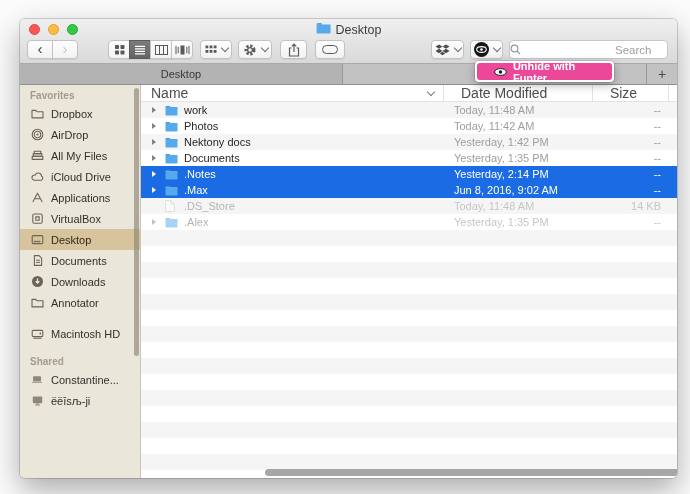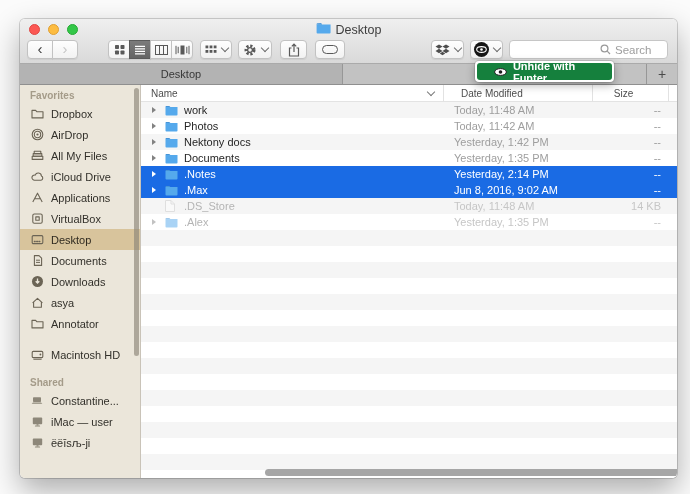--- a/index.html
+++ b/index.html
@@ -25,21 +25,21 @@
   .seg .tbtn:first-child{border-radius:4px 0 0 4px;margin-left:0;}
   .seg .tbtn:last-child{border-radius:0 4px 4px 0;}
   .seg .tbtn.active{background:linear-gradient(#7b7b7b,#646464);border-color:#5a5a5a;}
   .navtxt{font-size:15px;line-height:15px;color:#3a3a3a;margin-top:-2px;}
   .navtxt.dis{color:#c6c6c6;}
   .chev{width:5px;height:5px;border-right:1.5px solid #6e6e6e;border-bottom:1.5px solid #6e6e6e;
         transform:rotate(45deg);margin-left:5px;margin-top:-3px;flex:0 0 auto;}
   .tagshape{width:16px;height:9px;border:1.5px solid #595959;border-radius:5px;box-sizing:border-box;}
   .funter-circle{width:15px;height:15px;border-radius:50%;background:#161616;display:flex;align-items:center;justify-content:center;}
   .search{position:absolute;top:0;height:19px;box-sizing:border-box;border:1px solid #c6c6c6;border-radius:4px;
-          background:#fff;display:flex;align-items:center;justify-content:flex-end;gap:4px;}
+          background:#fff;display:flex;align-items:center;justify-content:space-between;gap:4px;}
   .search input{border:none;outline:none;background:transparent;font-size:11.5px;color:#444;width:52px;
                 font-family:"Liberation Sans",sans-serif;padding:0;}
   .search input::placeholder{color:#9e9e9e;}
   
   .tabbar{height:20px;background:#c2c2c2;border-bottom:1px solid #8f8f8f;display:flex;}
   .tab{width:322px;background:#b3b3b3;border-right:1px solid #979797;display:flex;align-items:center;justify-content:center;
        font-size:11px;color:#383838;}
   .tabrest{flex:1;}
   .tabplus{width:30px;border-left:1px solid #979797;display:flex;align-items:center;justify-content:center;
            font-size:14px;color:#4a4a4a;}
@@ -49,21 +49,21 @@
            padding-top:3px;flex:0 0 121px;}
   .sb-label{height:15px;line-height:15px;padding-left:10px;font-size:10px;font-weight:bold;color:#a49b89;}
   .sb-item{height:21px;display:flex;align-items:center;padding-left:10px;gap:7px;font-size:11px;color:#32302a;cursor:default;}
   .sb-item .ic{width:14px;height:13px;display:flex;align-items:center;justify-content:center;flex:0 0 14px;}
   .sb-item.selected{background:#d8c49c;color:#2f2a20;}
   .sb-section{margin-top:0;}
   .sb-section + .sb-section{margin-top:10px;}
   .sb-scroll{position:absolute;right:1px;top:3px;width:5px;height:268px;border-radius:3px;background:rgba(140,133,120,.65);}
   
   .list{flex:1;display:flex;flex-direction:column;position:relative;background:#fff;}
-  .lheader{height:17px;display:flex;align-items:center;font-size:10px;color:#4d4d4d;background:#fff;
+  .lheader{height:17px;display:flex;align-items:center;font-size:14px;color:#4d4d4d;background:#fff;
            border-bottom:1px solid #e3e3e3;box-sizing:border-box;}
   .hc{box-sizing:border-box;height:17px;display:flex;align-items:center;}
   .hc.name{width:302px;padding-left:10px;justify-content:space-between;}
   .hc.date{width:149px;padding-left:17px;border-left:1px solid #e2e2e2;}
   .hc.size{flex:1;justify-content:center;padding-right:14px;border-left:1px solid #e2e2e2;}
   .hc.gutter{width:9px;border-left:1px solid #e2e2e2;}
   .sortchev{width:5px;height:5px;border-right:1.3px solid #7a7a7a;border-bottom:1.3px solid #7a7a7a;
             transform:rotate(45deg);margin-right:9px;margin-top:-2px;}
   .lbody{flex:1;background:repeating-linear-gradient(#f5f5f5 0 16px,#ffffff 16px 32px);}
   .row{height:16px;display:flex;align-items:center;font-size:11px;}
@@ -78,21 +78,21 @@
   .row.selected .nm,.row.selected .c-date,.row.selected .c-size{color:#fff;}
   .row.selected .tri i{border-left-color:#fff;}
   .row.hidden .nm{color:#b4b4b4;}
   .row.hidden .c-date,.row.hidden .c-size{color:#c6c6c6;}
   .row.hidden .tri i{border-left-color:#c2c2c2;}
   .row.hidden .fic{opacity:.5;}
   .hscroll{position:absolute;left:124px;bottom:3px;height:7px;width:418px;border-radius:4px;background:#a6a6a6;}
   
   .menu{position:absolute;left:455px;top:42px;width:139px;background:#fff;border-radius:4px;padding:2px;
         box-shadow:0 3px 10px rgba(0,0,0,.3),0 0 0 1px rgba(0,0,0,.1);z-index:30;box-sizing:border-box;}
-  .menu-item{height:17px;border-radius:3px;background:#15803d;display:flex;align-items:center;justify-content:center;gap:6px;
+  .menu-item{height:17px;border-radius:3px;background:#ec4899;display:flex;align-items:center;justify-content:center;gap:6px;
              color:#fff;font-size:11px;font-weight:bold;padding-left:17px;}
 </style>
 </head>
 <body>
 
 <div class="stage">
   <svg width="0" height="0" aria-hidden="true"></svg>
   <div class="window">
 
     <div class="chrome">
@@ -310,28 +310,20 @@
                   <svg width="13" height="13">
                     <circle cx="6.5" cy="6.5" r="5.5" fill="#6b6455"></circle>
                     <path d="M6.5 3.6v4.2M4.7 6.2l1.8 1.8 1.8-1.8" fill="none" stroke="#ebe6da" stroke-width="1.3"></path>
                   </svg>
                 </span>
                 <span>Downloads</span>
               </div>
               <div class="sb-item">
                 <span class="ic">
                   <svg width="13" height="13">
-                    <path d="M1.6 6.8L6.5 2.4l4.9 4.4M2.6 6v5.2h7.8V6" fill="none" stroke="#6b6455" stroke-width="1.1" stroke-linejoin="round"></path>
-                  </svg>
-                </span>
-                <span>asya</span>
-              </div>
-              <div class="sb-item">
-                <span class="ic">
-                  <svg width="13" height="13">
                     <path d="M1 3.4h3.6l1.2 1.3h6.2v6.2H1z" fill="none" stroke="#6b6455" stroke-width="1.1" stroke-linejoin="round"></path>
                   </svg>
                 </span>
                 <span>Annotator</span>
               </div>
             </div>
             <div class="sb-section">
               <div class="sb-item">
                 <span class="ic">
                   <svg width="13" height="13">
@@ -346,30 +338,20 @@
             <div class="sb-section">
               <div class="sb-label">Shared</div>
               <div class="sb-item">
                 <span class="ic">
                   <svg width="14" height="13">
                     <rect x="3" y="3.2" width="8" height="4.8" rx="0.7" fill="#8d8779"></rect>
                     <path d="M1.6 9.8h10.8L11 8.4H3z" fill="#8d8779"></path>
                   </svg>
                 </span>
                 <span>Constantine...</span>
-              </div>
-              <div class="sb-item">
-                <span class="ic">
-                  <svg width="13" height="13">
-                    <rect x="1.8" y="2.6" width="9.4" height="6.6" rx="0.9" fill="#8d8779"></rect>
-                    <rect x="5.5" y="9.2" width="2" height="1.3" fill="#8d8779"></rect>
-                    <rect x="3.9" y="10.5" width="5.2" height="1.1" rx="0.5" fill="#8d8779"></rect>
-                  </svg>
-                </span>
-                <span>iMac — user</span>
               </div>
               <div class="sb-item">
                 <span class="ic">
                   <svg width="13" height="13">
                     <rect x="1.8" y="2.6" width="9.4" height="6.6" rx="0.9" fill="#8d8779"></rect>
                     <rect x="5.5" y="9.2" width="2" height="1.3" fill="#8d8779"></rect>
                     <rect x="3.9" y="10.5" width="5.2" height="1.1" rx="0.5" fill="#8d8779"></rect>
                   </svg>
                 </span>
                 <span>ёёīsљ-ji</span>

